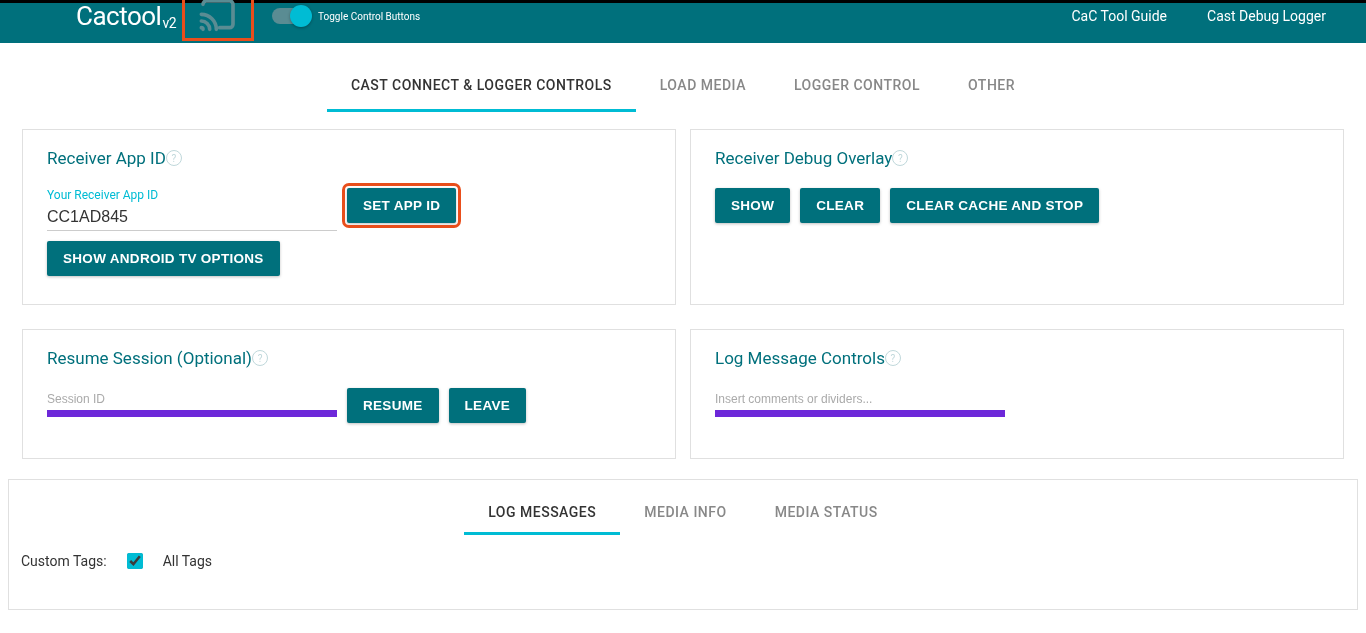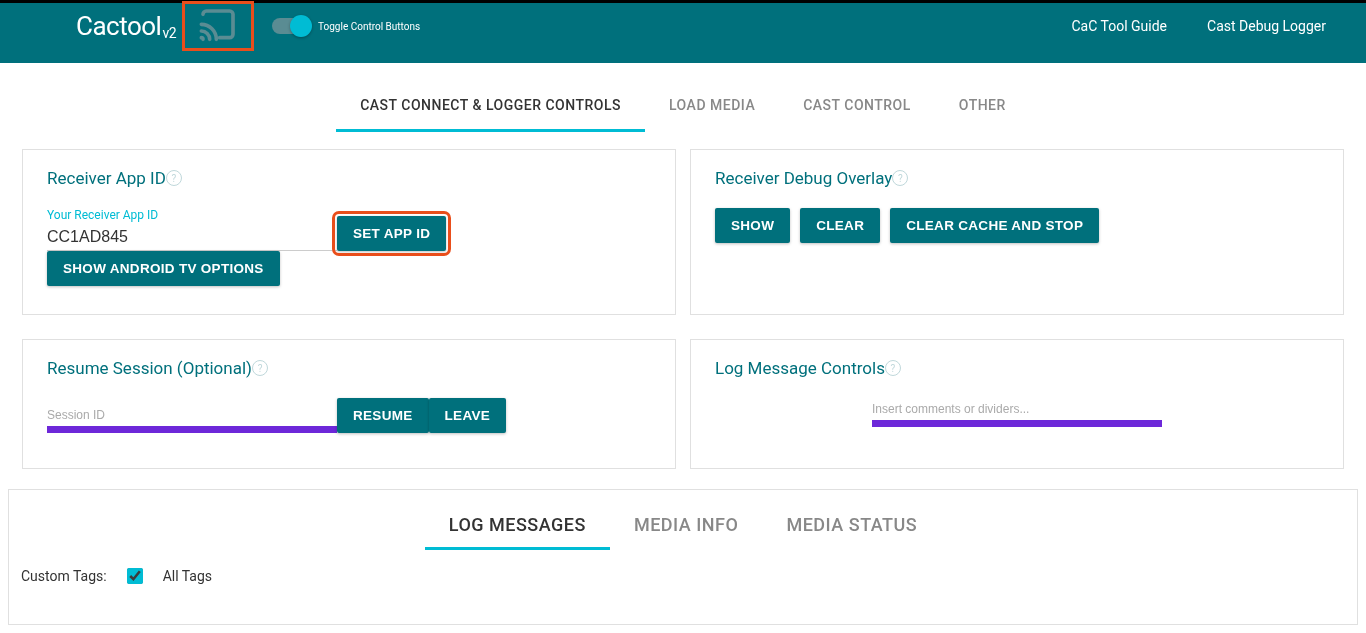--- a/index.html
+++ b/index.html
@@ -1,50 +1,50 @@
 <!DOCTYPE html>
 <html><head>
   <meta charset="utf-8">
   <style>
     * { box-sizing: border-box; margin: 0; padding: 0; }
     body { font-family: -apple-system, BlinkMacSystemFont, "Segoe UI", Roboto, Helvetica, Arial, sans-serif; background: #fff; color: #333; font-size: 14px; }
     .topbar-black { background: #000; height: 3px; }
-    .header { background: #00707c; color: #fff; height: 60px; display: flex; align-items: center; padding: 0 40px 14px 76px; }
+    .header { background: #00707c; color: #fff; height: 40px; display: flex; align-items: center; padding: 0 40px 14px 76px; }
     .logo { font-size: 26px; font-weight: 400; letter-spacing: -0.5px; }
     .logo-sub { font-size: 14px; margin-left: 1px; position: relative; top: 3px; }
     .cast-icon-wrap { border: 3px solid #e94e1b; padding: 2px; margin-left: 6px; display: flex; align-items: center; justify-content: center; height: 50px; width: 72px; }
     .cast-icon-wrap svg { width: 52px; height: 40px; }
     .toggle-wrap { display: flex; align-items: center; margin-left: 18px; gap: 10px; }
     .toggle-pill { width: 36px; height: 16px; background: #5a8c93; border-radius: 8px; position: relative; }
     .toggle-knob { width: 22px; height: 22px; background: #00bcd4; border-radius: 50%; position: absolute; right: -4px; top: -3px; box-shadow: 0 1px 3px rgba(0,0,0,0.3); }
     .toggle-label { font-size: 10px; }
     .spacer { flex: 1; }
     .header-link { color: #fff; font-size: 14px; margin-left: 40px; }
     .main { padding: 0 8px; }
     .tabs { display: flex; justify-content: center; border-bottom: 1px solid transparent; padding: 24px 0 0 0; }
     .tab { padding: 10px 24px 16px; font-size: 14px; font-weight: 500; letter-spacing: 0.5px; color: #888; cursor: pointer; }
     .tab.active { color: #333; border-bottom: 3px solid #00bcd4; }
     .cards { display: flex; gap: 14px; padding: 16px 14px 8px; }
     .card { flex: 1; border: 1px solid #e0e0e0; padding: 18px 24px 28px; background: #fff; min-height: 130px;}
     .card-title { font-size: 17px; color: #00707c; font-weight: 400; display: flex; align-items: center; gap: 0; margin-bottom: 20px;}
     .help-icon { display: inline-flex; width: 16px; height: 16px; border: 1.5px solid #c0d8db; border-radius: 50%; color: #c0d8db; font-size: 10px; align-items: center; justify-content: center; }
-    .field-row { display: flex; align-items: flex-end; flex-wrap: wrap; }
+    .field-row { display: flex; align-items: flex-start; gap: 10px; flex-wrap: wrap; }
     .field { display: flex; flex-direction: column; min-width: 180px; }
     .field-label { font-size: 12px; color: #00bcd4; margin-bottom: 2px; }
     .field input { border: none; border-bottom: 1px solid #ccc; font-size: 16px; padding: 4px 0; outline: none; width: 290px; color: #333; }
     .field input::placeholder { color: #aaa; }
     .btn { background: #00707c; color: #fff; border: none; padding: 10px 16px; font-size: 13.5px; font-weight: 700; letter-spacing: 0.3px; cursor: pointer; border-radius: 2px; box-shadow: 0 1px 3px rgba(0,0,0,0.25); }
     .btn.highlighted-border { outline: 3px solid #e94e1b; outline-offset: 2px; }
     .buttons-group { display: flex; gap: 10px; flex-wrap: wrap; }
     .log-card .buttons-group{ margin-left:auto;}
-    .log-row { display:flex; align-items:flex-start; gap: 16px; justify-content: center;}
+    .log-row { display:flex; align-items:flex-start; gap: 16px;}
     .log-row input { flex:0 0 290px; }
     .lower-panel { margin: 12px 8px 0; border: 1px solid #e0e0e0; padding: 10px 0 40px; }
     .lower-tabs { display: flex; justify-content: center; margin-top: 4px; }
-    .lower-tab { padding: 10px 24px 12px; font-size: 18px; font-weight: 500; letter-spacing: 0.5px; color: #888; cursor: pointer; }
+    .lower-tab { padding: 10px 24px 12px; font-size: 14px; font-weight: 500; letter-spacing: 0.5px; color: #888; cursor: pointer; }
     .lower-tab.active { color: #333; border-bottom: 3px solid #00bcd4; }
     .custom-tags { padding: 18px 12px 0; font-size: 14px; display: flex; align-items: center; gap: 20px; }
     .checkbox { width: 16px; height: 16px; accent-color: #00bcd4; }
     .wide-input { border:none; border-bottom:7px solid #6d28d9; font-size:12px; width:290px; padding:4px 0; outline:none;}
     .wide-input::placeholder{color:#aaa;}
   </style>
 </head>
 <body>
 
 <div class="topbar-black"></div>
@@ -69,21 +69,21 @@
   </div>
   <div class="spacer"></div>
   <a class="header-link">CaC Tool Guide</a>
   <a class="header-link">Cast Debug Logger</a>
 </div>
 
 <div class="main">
   <div class="tabs">
     <div class="tab active">CAST CONNECT &amp; LOGGER CONTROLS</div>
     <div class="tab">LOAD MEDIA</div>
-    <div class="tab">CAST CONTROL</div>
+    <div class="tab">LOGGER CONTROL</div>
     <div class="tab">OTHER</div>
   </div>
 
   <div class="cards">
     <div class="card">
       <div class="card-title">
         <span>Receiver App ID</span>
         <span class="help-icon">?</span>
       </div>
       <div class="field-row">

